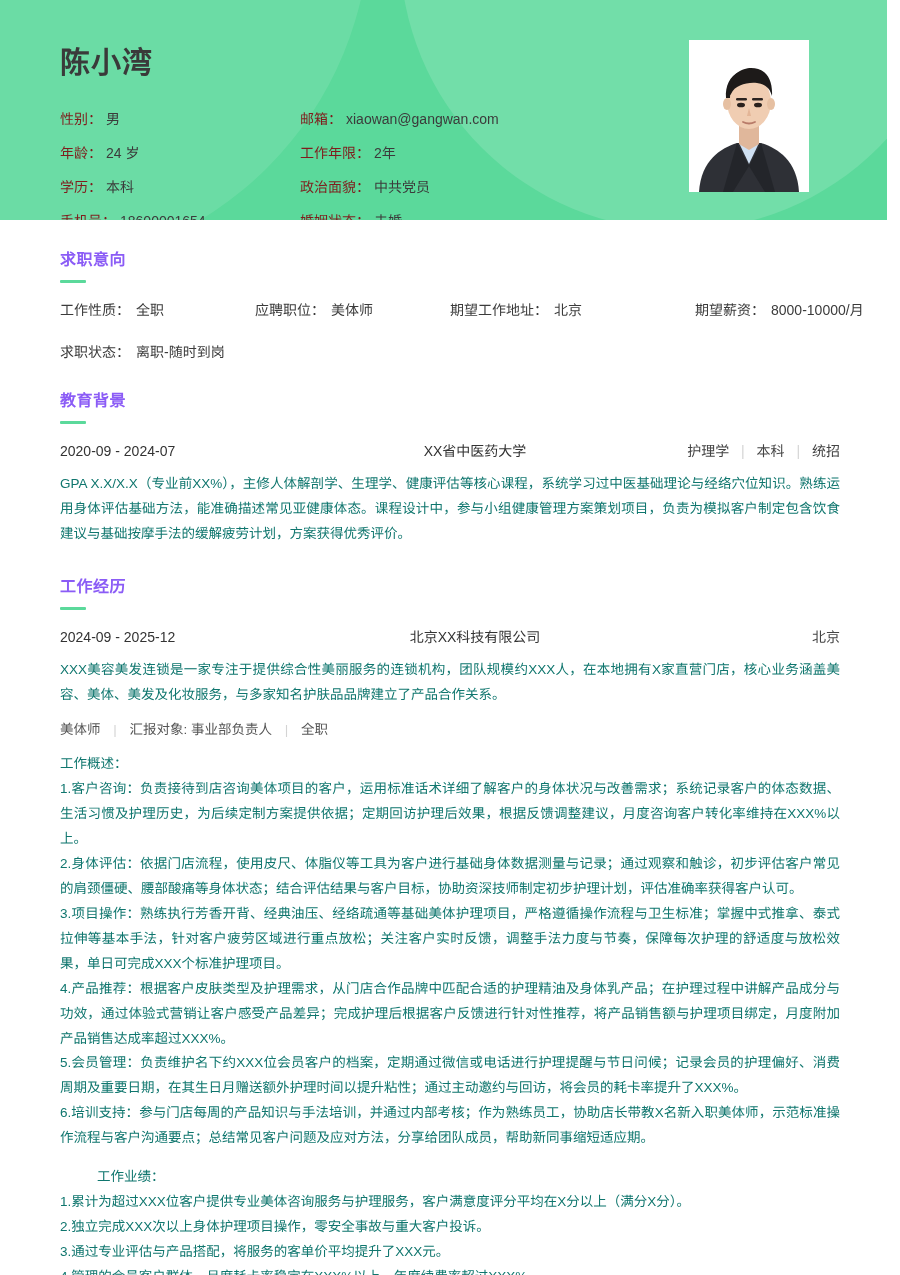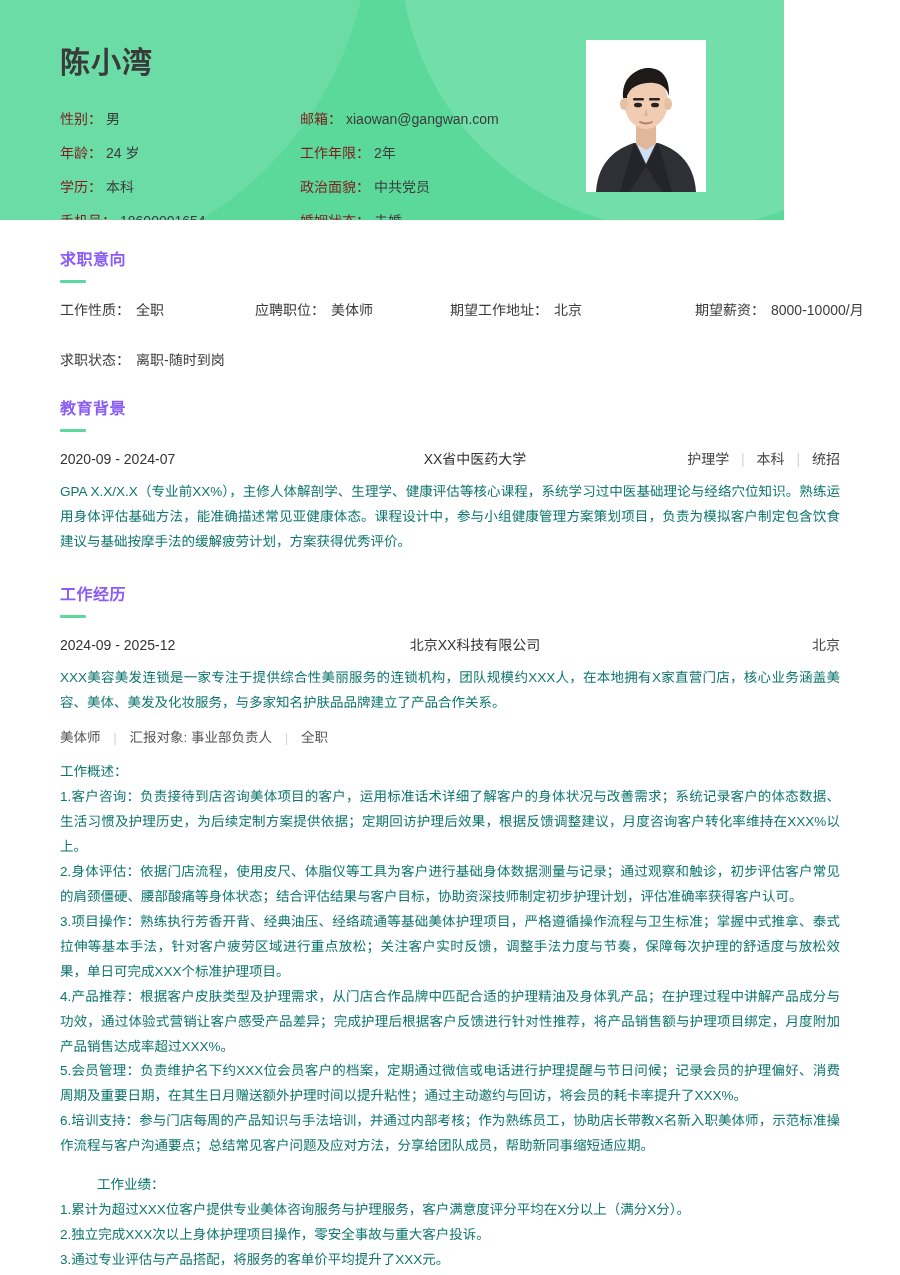--- a/index.html
+++ b/index.html
@@ -15,21 +15,21 @@
     position: relative;
     width: 900px;
     min-height: 1275px;
     background: #ffffff;
     overflow: hidden;
   }
 
   
   .header {
     position: relative;
-    width: 784px;
+    width: 887px;
     height: 220px;
     background: #5BD99B;
     overflow: hidden;
   }
   .deco { position: absolute; border-radius: 50%; background: rgba(255,255,255,0.14); pointer-events: none; }
   .deco-1 { width: 560px; height: 560px; left: 400px; top: -330px; }
   .deco-3 { width: 700px; height: 700px; left: -330px; top: -430px; background: rgba(255,255,255,0.10); }
 
   .header-inner {
     position: relative;
@@ -79,21 +79,21 @@
     width: 26px;
     height: 3px;
     background: #5BD99B;
     margin: 10px 0 16px 0;
     border-radius: 1px;
   }
 
   .row-4 {
     display: grid;
     grid-template-columns: 195px 195px 245px auto;
-    row-gap: 30px;
+    row-gap: 22px;
     font-size: 14px;
     color: #3b3b3b;
   }
   .row-4 .cell { white-space: nowrap; }
   .row-4 .cell.right { text-align: right; }
   .row-4 .lbl { color: #3b3b3b; }
   .row-4 .val { margin-left: 6px; color: #3b3b3b; }
 
   .entry-head {
     display: flex;

